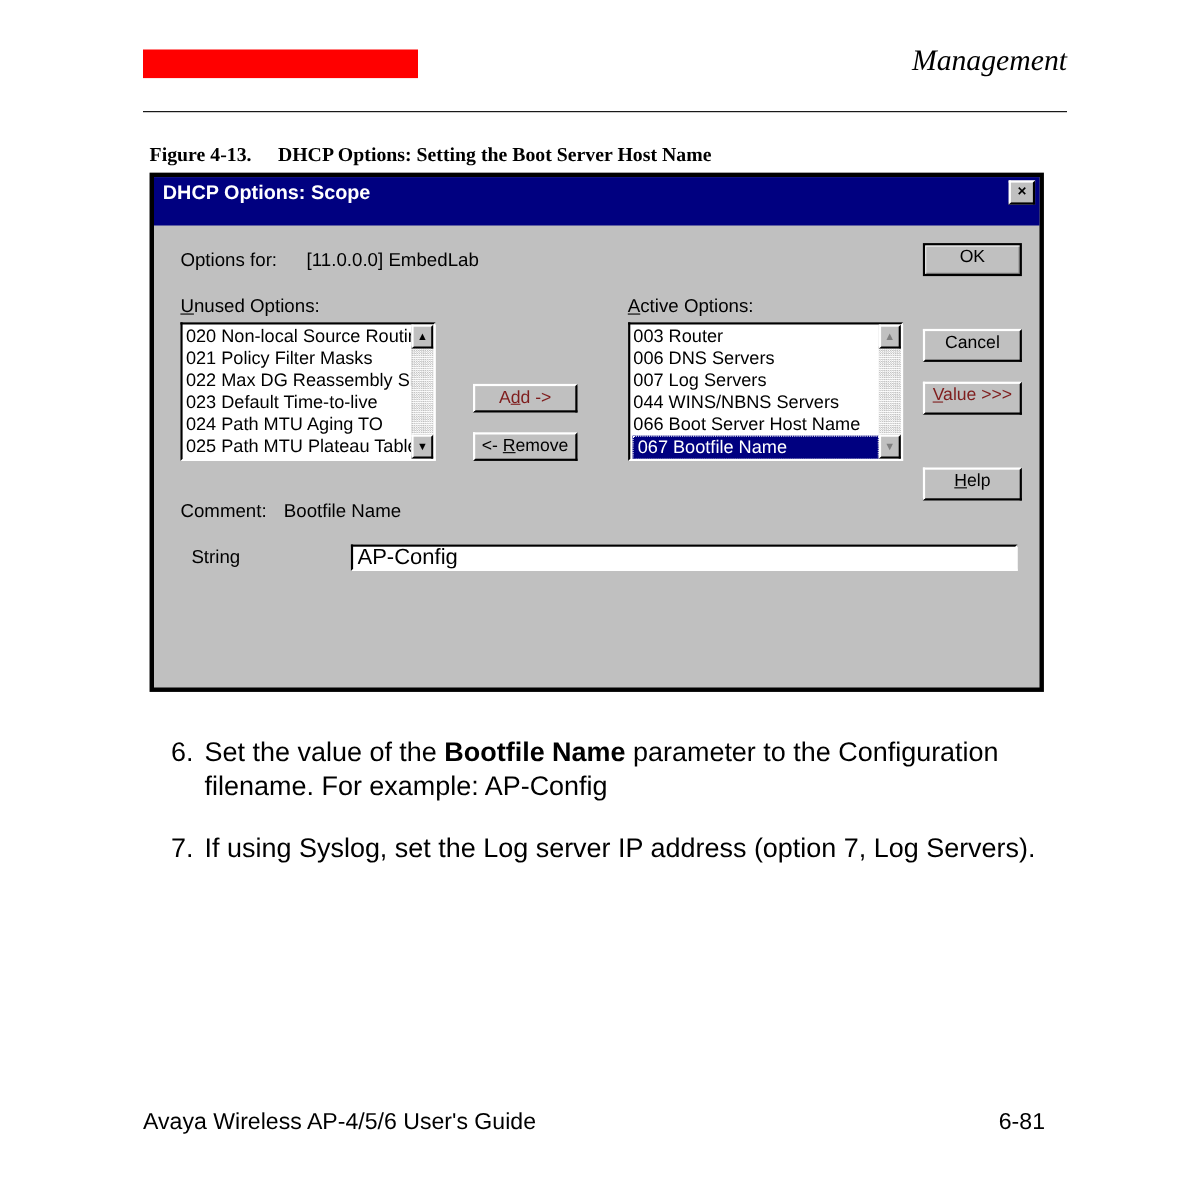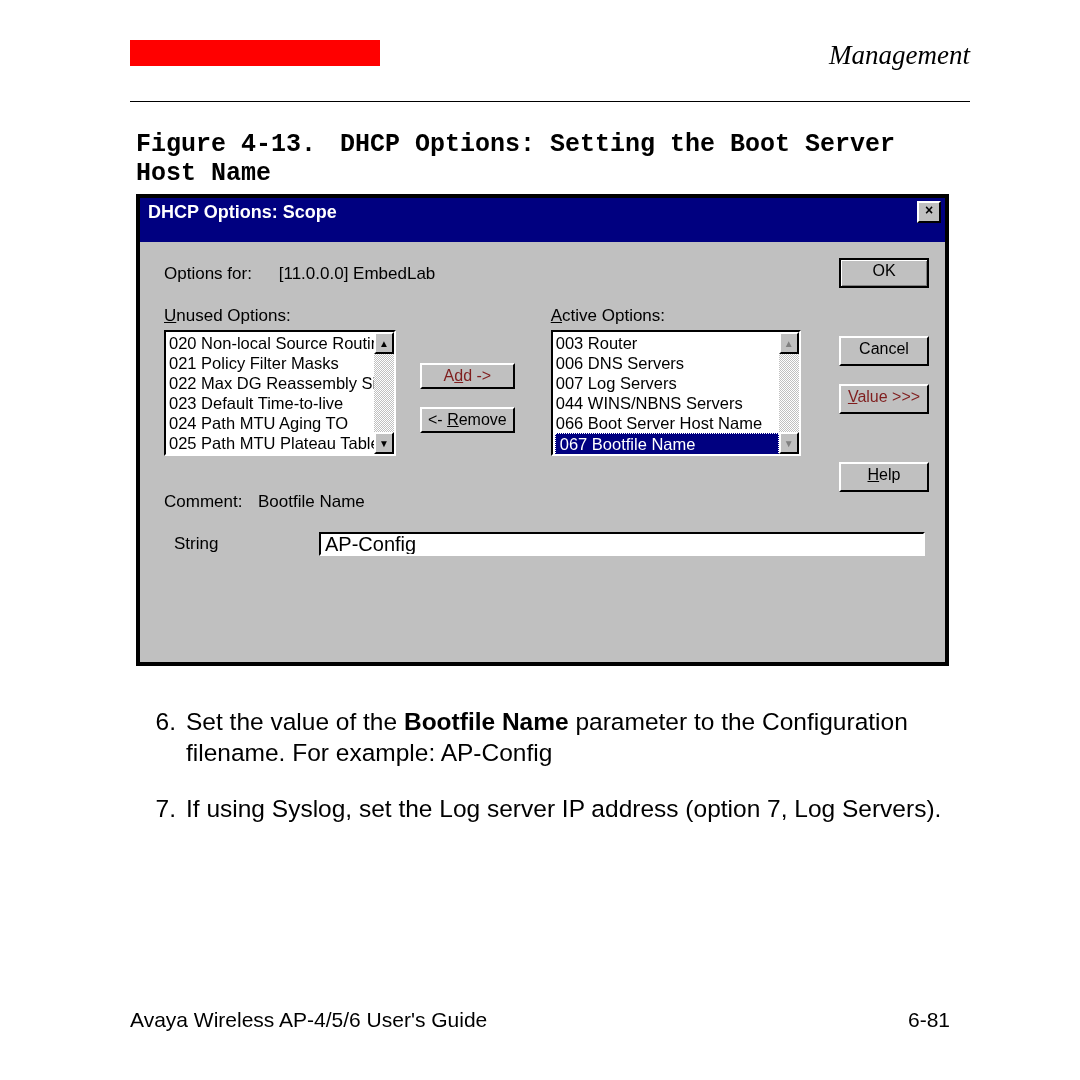--- a/index.html
+++ b/index.html
@@ -13,43 +13,43 @@
   }
   .page {
     box-sizing: border-box;
     width: 1080px;
     height: 1080px;
     padding: 40px 110px 40px 130px;
     position: relative;
   }
   .header-row {
     display: flex;
-    align-items: flex-start;
+    align-items: flex-end;
     justify-content: space-between;
     margin-bottom: 30px;
   }
   .red-block {
     width: 250px;
     height: 26px;
     background: #ff0000;
   }
   .chapter-title {
     font-style: italic;
     font-size: 27px;
     font-family: "Times New Roman", Times, serif;
   }
   .hr {
     border: none;
     border-top: 1.5px solid #000;
     margin: 12px 0 28px 0;
   }
   .figure-caption {
-    font-family: Liberation Mono, monospace;
+    font-family: Liberation Serif, serif;
     font-weight: bold;
-    font-size: 25px;
+    font-size: 18px;
     margin: 0 0 6px 6px;
   }
   .figure-caption .gap { display:inline-block; width:24px; }
 
   
   .dlg-outer {
     margin-left: 6px;
     width: 805px;
     border: 4px solid #000;
     background: #c0c0c0;
@@ -86,22 +86,22 @@
     min-height: 420px;
     box-sizing: border-box;
   }
   .options-for {
     margin-bottom: 22px;
   }
   .options-for .lbl { display:inline-block; width:110px; }
 
   .lists-row {
     display: flex;
-    align-items: center;
-    gap: 4px;
+    align-items: flex-end;
+    gap: 14px;
   }
   .list-col {
     display: flex;
     flex-direction: column;
   }
   .list-label {
     margin-bottom: 4px;
     letter-spacing: 0;
   }
 

